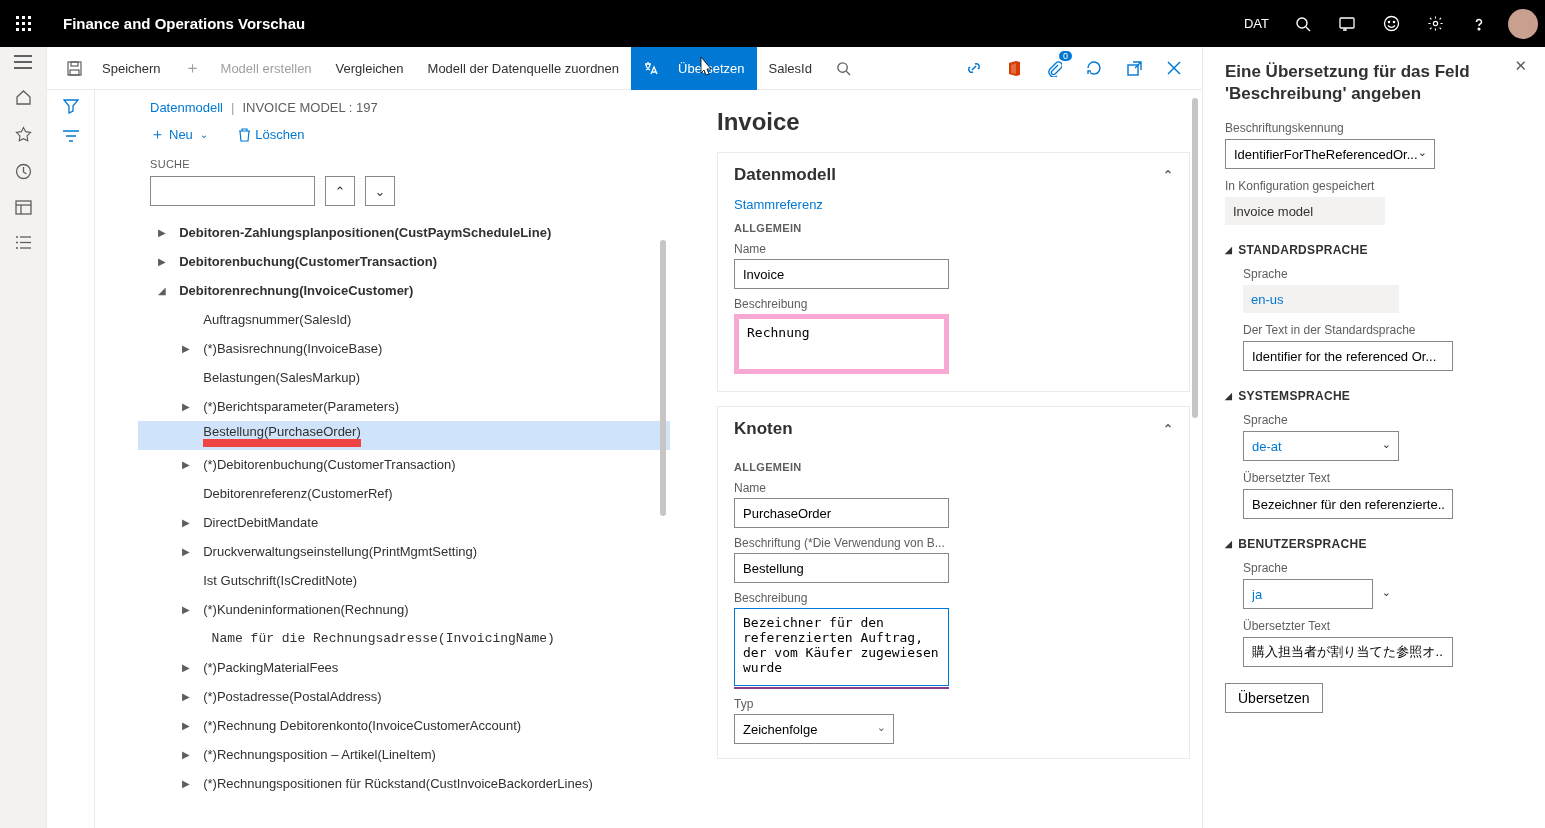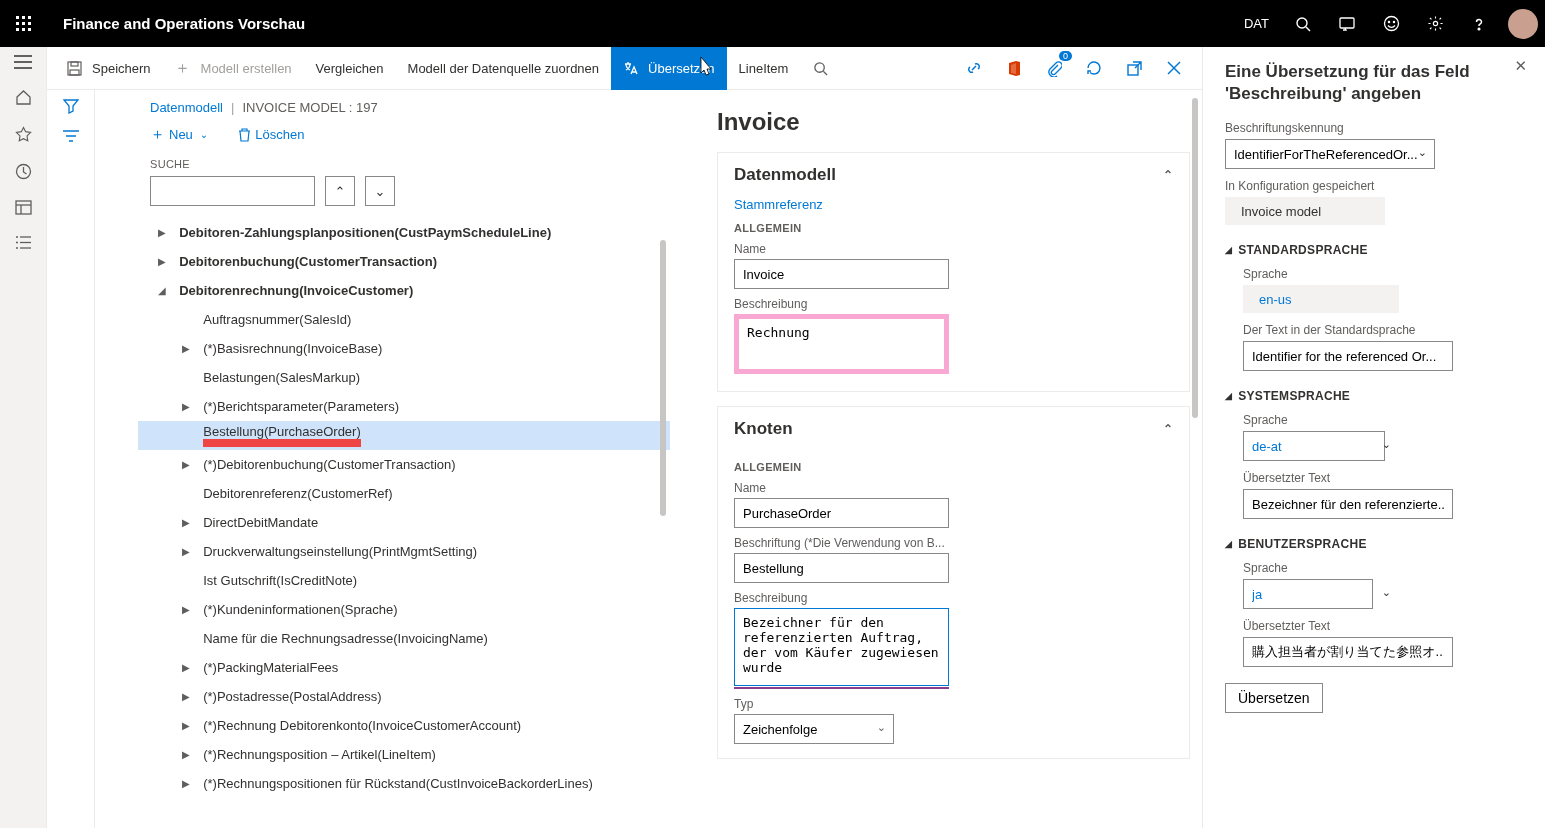--- a/index.html
+++ b/index.html
@@ -19,21 +19,21 @@
 
 .main { display: flex; flex: 1; min-height: 0; }
 .leftrail { width: 47px; background: #f3f2f1; border-right: 1px solid #edebe9; display: flex; flex-direction: column; align-items: center; padding-top: 8px; gap: 20px; }
 .leftrail > div { cursor: pointer; color: #605e5c; }
 .content { flex: 1; display: flex; flex-direction: column; min-width: 0; }
 .rightpane { width: 343px; border-left: 1px solid #edebe9; padding: 14px 22px; overflow-y: auto; position: relative; }
 .rightpane .close { position: absolute; top: 10px; right: 18px; font-size: 15px; cursor: pointer; color: #605e5c; }
 
 
 .cmdbar { height: 43px; display: flex; align-items: center; padding: 0 8px; gap: 0; border-bottom: 1px solid #edebe9; background: #fff; }
-.cmdbar .btn { display: flex; align-items: center; gap: 10px; padding: 0 12px; height: 43px; cursor: pointer; color: #323130; }
+.cmdbar .btn { display: flex; align-items: center; gap: 20px; padding: 0 12px; height: 43px; cursor: pointer; color: #323130; }
 .cmdbar .btn.primary { background: #0078d4; color: #fff; }
 .cmdbar .btn.light { color: #a19f9d; }
 .cmdbar .iconbtn { width: 40px; height: 43px; display: flex; align-items: center; justify-content: center; cursor: pointer; color: #0078d4; }
 .cmdbar .badgewrap { position: relative; }
 .cmdbar .badge { position: absolute; top: 4px; right: 2px; background: #0078d4; color:#fff; border-radius: 8px; font-size: 9px; padding: 0 4px; }
 .cmdbar .spacer { flex: 1; }
 
 
 .bc { display: flex; align-items: center; padding: 10px 22px 4px 22px; font-size: 13px; color: #605e5c; }
 .bc a { color: #0078d4; text-decoration: none; }
@@ -72,21 +72,21 @@
 .ftextarea { width:215px; height:60px; border:5px solid #f9a8d4; padding:6px 8px; font-size:13px; resize:none; }
 .ftextarea.hl { border:1px solid #0078d4; height:78px; }
 .underline-m { border-bottom:2px solid #8b3d8b; width:215px; height:2px; margin-top:-2px; }
 .fselect { width:160px; height:30px; border:1px solid #8a8886; padding:4px 8px; font-size:13px; background:#fff; }
 
 
 .rightpane h2 { font-size:18px; font-weight:600; margin-bottom:12px; }
 .rightpane .sub { font-size:17px; font-weight:600; margin-bottom:16px; line-height:1.3; }
 .rlabel { font-size:12px; color:#605e5c; margin:10px 0 4px 0; }
 .rinput, .rselect { width:210px; height:30px; border:1px solid #8a8886; padding:4px 8px; font-size:13px; background:#fff; }
-.rro { width:160px; height:28px; background:#f3f2f1; padding:4px 16px; font-size:13px; display:flex; align-items:center; color:#323130; }
+.rro { width:160px; height:28px; background:#f3f2f1; padding:4px 8px; font-size:13px; display:flex; align-items:center; color:#323130; }
 .rgroup { margin-top:18px; }
 .rghdr { font-size:12px; font-weight:700; letter-spacing:0.3px; color:#323130; display:flex; align-items:center; gap:6px; }
 .rghdr .tri { font-size:9px; }
 .linktxt { color:#0078d4; }
 .rbtn { margin-top:16px; border:1px solid #8a8886; background:#fff; padding:6px 12px; cursor:pointer; font-size:14px; }
 
 .cursor { position:absolute; top:56px; left:695px; font-size:15px; color:#fff; pointer-events:none; }
 
 svg { display:block; }
 </style>
@@ -217,21 +217,21 @@
         <div class="btn">
             <span>Modell der Datenquelle zuordnen</span>
           </div>
         <div class="btn primary">
           <svg width="15" height="15" viewBox="0 0 15 15" fill="none" stroke="#fff" stroke-width="1.3">
               <path d="M2 3h6M5 1v2M3 3c0 3 2 5 4 6M7 3c0 3-2 5-4 6M8 13l3-7 3 7M9 11h4"></path>
             </svg>
           <span>Übersetzen</span>
         </div>
         <div class="btn">
-            <span>LineItem</span>
+            <span>SalesId</span>
           </div>
         <div class="iconbtn" style="color:#605e5c">
             <svg width="15" height="15" viewBox="0 0 16 16" fill="none" stroke="#605e5c" stroke-width="1.4">
               <circle cx="7" cy="7" r="5"></circle>
               <line x1="11" y1="11" x2="15" y2="15"></line>
             </svg>
           </div>
         <div class="spacer"></div>
         <div class="iconbtn">
             <svg width="16" height="16" viewBox="0 0 16 16" fill="none" stroke="#0078d4" stroke-width="1.5">
@@ -319,22 +319,22 @@
               <div class="node" style="padding-left: 44px;"><span class="chev"></span>&nbsp;&nbsp;<span class="lbl">Auftragsnummer(SalesId)</span></div>
               <div class="node" style="padding-left: 44px;"><span class="chev">▶</span>&nbsp;&nbsp;<span class="lbl">(*)Basisrechnung(InvoiceBase)</span></div>
               <div class="node" style="padding-left: 44px;"><span class="chev"></span>&nbsp;&nbsp;<span class="lbl">Belastungen(SalesMarkup)</span></div>
               <div class="node" style="padding-left: 44px;"><span class="chev">▶</span>&nbsp;&nbsp;<span class="lbl">(*)Berichtsparameter(Parameters)</span></div>
               <div class="node sel" style="padding-left: 44px;"><span class="chev"></span>&nbsp;&nbsp;<span class="lbl"><span class="underline">Bestellung(PurchaseOrder)</span></span></div>
               <div class="node" style="padding-left: 44px;"><span class="chev">▶</span>&nbsp;&nbsp;<span class="lbl">(*)Debitorenbuchung(CustomerTransaction)</span></div>
               <div class="node" style="padding-left: 44px;"><span class="chev"></span>&nbsp;&nbsp;<span class="lbl">Debitorenreferenz(CustomerRef)</span></div>
               <div class="node" style="padding-left: 44px;"><span class="chev">▶</span>&nbsp;&nbsp;<span class="lbl">DirectDebitMandate</span></div>
               <div class="node" style="padding-left: 44px;"><span class="chev">▶</span>&nbsp;&nbsp;<span class="lbl">Druckverwaltungseinstellung(PrintMgmtSetting)</span></div>
               <div class="node" style="padding-left: 44px;"><span class="chev"></span>&nbsp;&nbsp;<span class="lbl">Ist Gutschrift(IsCreditNote)</span></div>
-              <div class="node" style="padding-left: 44px;"><span class="chev">▶</span>&nbsp;&nbsp;<span class="lbl">(*)Kundeninformationen(Sprache)</span></div>
-              <div class="node" style="padding-left: 44px;"><span class="chev"></span>&nbsp;&nbsp;<span class="lbl">Name für die Rechnungsadresse(InvoicingName)</span></div>
+              <div class="node" style="padding-left: 44px;"><span class="chev">▶</span>&nbsp;&nbsp;<span class="lbl">(*)Kundeninformationen(Rechnung)</span></div>
+              <div class="node" style="padding-left: 44px; font-family: Liberation Mono, monospace;"><span class="chev"></span>&nbsp;&nbsp;<span class="lbl">Name für die Rechnungsadresse(InvoicingName)</span></div>
               <div class="node" style="padding-left: 44px;"><span class="chev">▶</span>&nbsp;&nbsp;<span class="lbl">(*)PackingMaterialFees</span></div>
               <div class="node" style="padding-left: 44px;"><span class="chev">▶</span>&nbsp;&nbsp;<span class="lbl">(*)Postadresse(PostalAddress)</span></div>
               <div class="node" style="padding-left: 44px;"><span class="chev">▶</span>&nbsp;&nbsp;<span class="lbl">(*)Rechnung Debitorenkonto(InvoiceCustomerAccount)</span></div>
               <div class="node" style="padding-left: 44px;"><span class="chev">▶</span>&nbsp;&nbsp;<span class="lbl">(*)Rechnungsposition – Artikel(LineItem)</span></div>
               <div class="node" style="padding-left: 44px;"><span class="chev">▶</span>&nbsp;&nbsp;<span class="lbl">(*)Rechnungspositionen für Rückstand(CustInvoiceBackorderLines)</span></div>
             </div>
           <div class="treescroll"></div>
         </div>
 
         <div class="details">
@@ -407,21 +407,21 @@
       </div>
 
       <div class="rgroup">
         <div class="rghdr">
             <span class="tri">◢</span>
             <span>SYSTEMSPRACHE</span>
           </div>
         <div style="padding-left:18px;">
           <div class="rlabel">Sprache</div>
           <div style="position:relative;width:156px;">
-            <input class="rinput" style="width: 142px; color: rgb(0, 120, 212);" value="de-at">
+            <input class="rinput" style="width: 156px; color: rgb(0, 120, 212);" value="de-at">
             <span style="position:absolute;right:8px;top:7px;font-size:11px;">⌄</span>
           </div>
           <div class="rlabel">Übersetzter Text</div>
           <input class="rinput" value="Bezeichner für den referenzierte..." style="">
         </div>
       </div>
 
       <div class="rgroup">
         <div class="rghdr">
             <span class="tri">◢</span>

